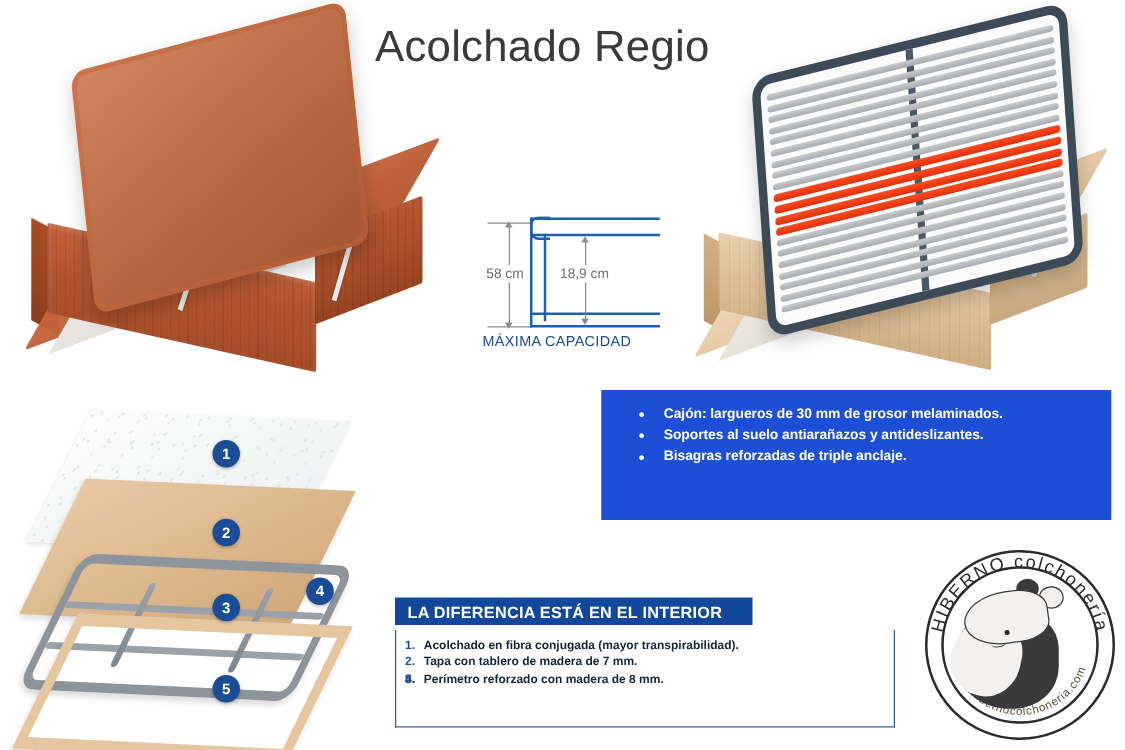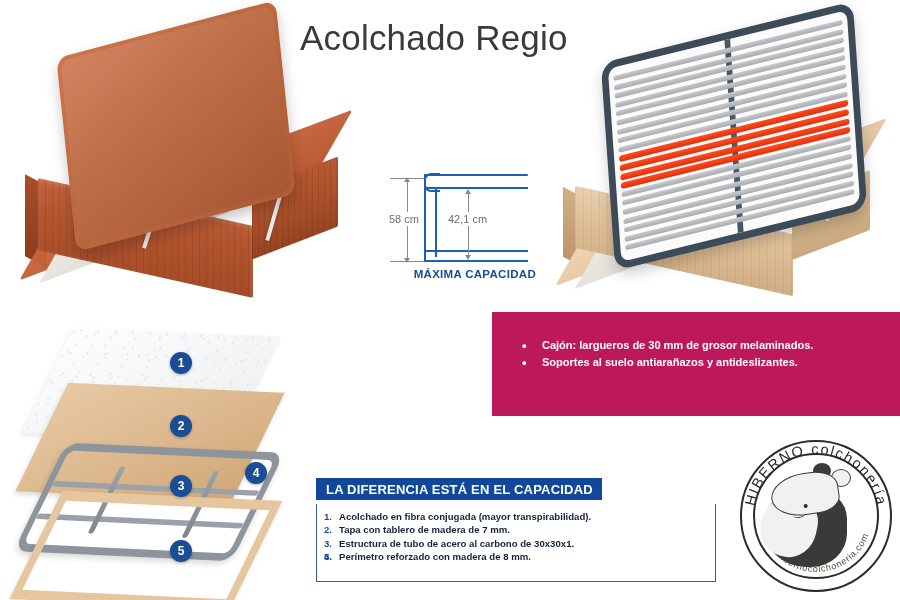--- a/index.html
+++ b/index.html
@@ -94,26 +94,26 @@
   .ac1{left:21px;top:19px;height:82px;}
   .ac2{left:82px;top:31px;height:67px;}
   .ah{position:absolute;width:0;height:0;border-left:3.5px solid transparent;
       border-right:3.5px solid transparent;}
   .ah.up{border-bottom:5px solid #8b8b8b;}
   .ah.down{border-top:5px solid #8b8b8b;}
   .lbl-34{position:absolute;left:1px;top:52px;font-size:11px;color:#6f6f6f;
      background:#fff;padding:1px 2px;}
   .lbl-275{position:absolute;left:60px;top:52px;font-size:11px;color:#6f6f6f;
      background:#fff;padding:1px 2px;}
-  #max-cap-label{position:absolute;left:0;top:108px;width:150px;text-align:right;
-     font-size:11.5px;font-weight:bold;color:#134d97;letter-spacing:.3px;}
-
-  
-  #feature-panel{left:492px;top:312px;width:408px;height:104px;
-     background:#be185d;padding:25px 8px 0 8px;box-sizing:border-box;}
+  #max-cap-label{position:absolute;left:0;top:108px;width:150px;text-align:left;
+     font-size:11.5px;font-weight:normal;color:#134d97;letter-spacing:.3px;}
+
+  
+  #feature-panel{left:481px;top:312px;width:408px;height:104px;
+     background:#1d4ed8;padding:11px 8px 0 8px;box-sizing:border-box;}
   #feature-panel ul{margin:0;padding:0;list-style:none;}
   #feature-panel li{color:#fff;font-size:11.1px;font-weight:bold;line-height:17px;
      padding-left:42px;position:relative;white-space:nowrap;letter-spacing:-.05px;}
   #feature-panel li::before{content:"\2022";position:absolute;left:22px;color:#fff;font-size:13px;}
 
   
   #exploded-view{left:10px;top:330px;width:330px;height:255px;}
   .layer{position:absolute;transform:rotate(-8deg) skewX(-34deg) skewY(9.5deg);}
   .lay-fiber{left:26px;top:6px;width:230px;height:98px;
      background:linear-gradient(150deg,#fdfdfd,#eceff0);
@@ -246,28 +246,29 @@
 
   <div class="arrow-col ac1"></div>
   <div class="ah up" style="left:18px;top:17px;"></div>
   <div class="ah down" style="left:18px;top:98px;"></div>
 
   <div class="arrow-col ac2"></div>
   <div class="ah up" style="left:79px;top:29px;"></div>
   <div class="ah down" style="left:79px;top:95px;"></div>
 
   <div class="lbl-34">58 cm</div>
-  <div class="lbl-275">42,1 cm</div>
+  <div class="lbl-275">18,9 cm</div>
   <div id="max-cap-label">MÁXIMA CAPACIDAD</div>
 </div>
 
 <div class="abs" id="feature-panel">
   <ul id="feature-list">
       <li>Cajón: largueros de 30 mm de grosor melaminados.</li>
       <li>Soportes al suelo antiarañazos y antideslizantes.</li>
+      <li>Bisagras reforzadas de triple anclaje.</li>
     </ul>
 </div>
 
 <div class="abs" id="exploded-view">
   <div class="layer lay-fiber"></div>
   <div class="layer lay-board"></div>
   <div class="layer lay-steel">
     <div class="steel-rail" style="top:28px;"></div>
     <div class="steel-rail" style="top:58px;"></div>
     <div class="steel-pletina" style="left:64px;"></div>
@@ -275,26 +276,26 @@
   </div>
   <div class="layer lay-perim"></div>
 
   <div class="badge" style="left:160px;top:22px;">1</div>
   <div class="badge" style="left:160px;top:85px;">2</div>
   <div class="badge" style="left:160px;top:145px;">3</div>
   <div class="badge" style="left:235px;top:132px;">4</div>
   <div class="badge" style="left:160px;top:210px;">5</div>
 </div>
 
-<div class="abs" id="interior-header">LA DIFERENCIA ESTÁ EN EL CAPACIDAD</div>
+<div class="abs" id="interior-header">LA DIFERENCIA ESTÁ EN EL INTERIOR</div>
 <div class="abs" id="interior-list-box">
   <ol id="interior-list">
       <li><span class="num">1.</span><span>Acolchado en fibra conjugada (mayor transpirabilidad).</span></li>
       <li><span class="num">2.</span><span>Tapa con tablero de madera de 7 mm.</span></li>
-      <li><span class="num">3.</span><span>Estructura de tubo de acero al carbono de 30x30x1.</span></li>
+      <li><span class="num">3.</span></li>
       <li><span class="num">4.</span></li>
       <li><span class="num">5.</span><span>Perímetro reforzado con madera de 8 mm.</span></li>
     </ol>
 </div>
 
 <div class="abs" id="brand-logo">
   <div class="logo-ring"></div>
   <div class="logo-ring2">
     <div class="bear-ear e1"></div>
     <div class="bear-ear e2"></div>

